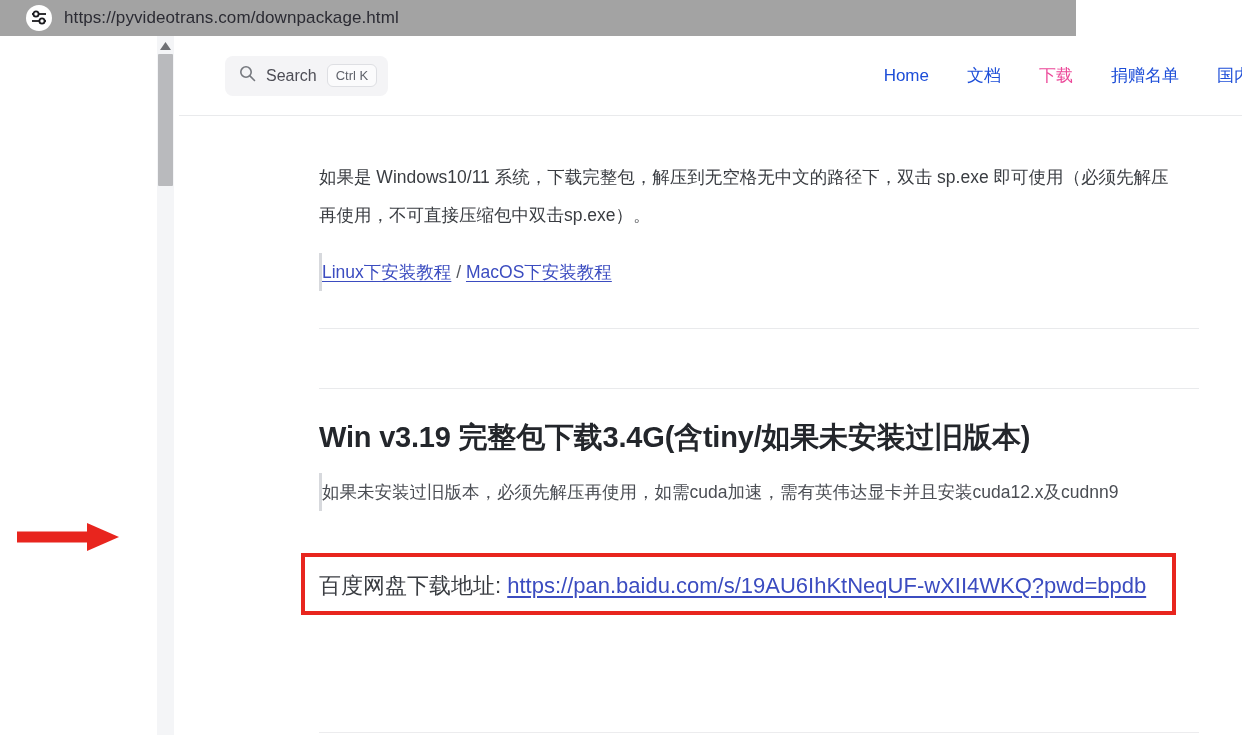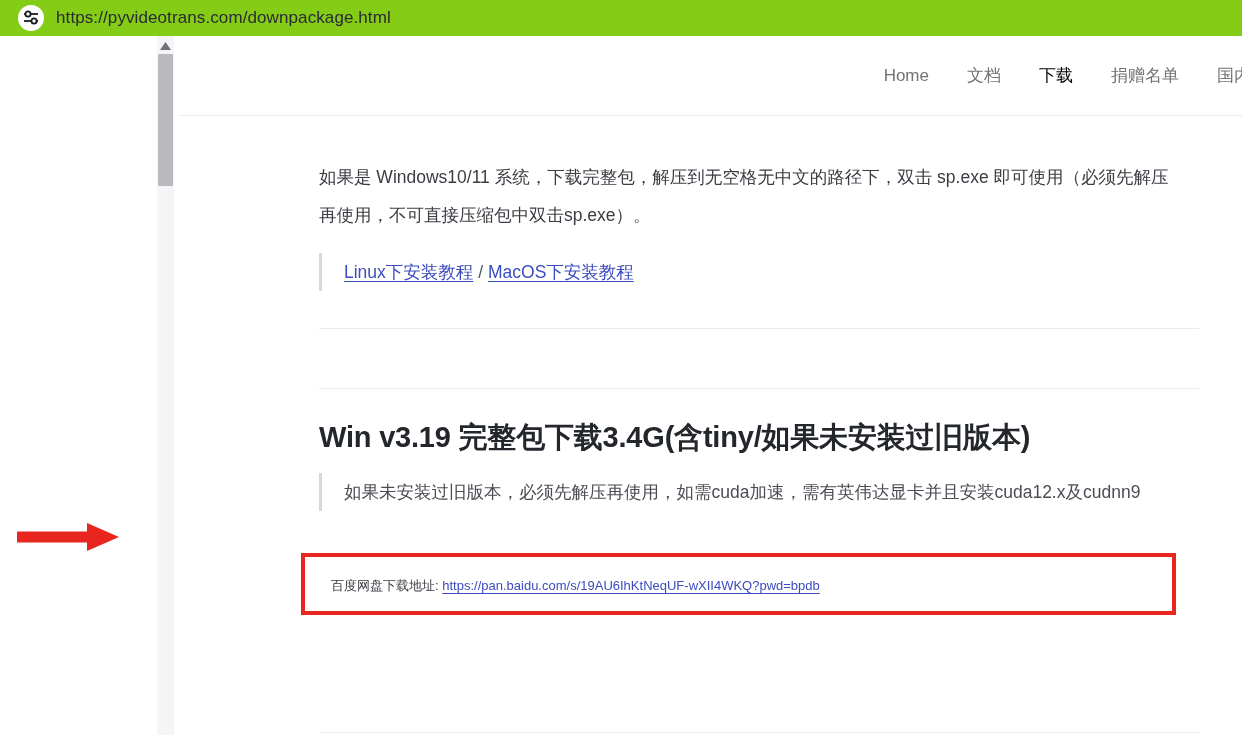--- a/index.html
+++ b/index.html
@@ -6,24 +6,24 @@
   html, body {
     width: 1242px; height: 735px;
     font-family: "Liberation Sans", "DejaVu Sans", sans-serif;
     background: #ffffff;
     overflow: hidden;
   }
 
   
   #browser-bar {
     position: absolute; left: 0; top: 0;
-    width: 1242px; height: 36px;
-    background: #84cc16;
+    width: 1076px; height: 36px;
+    background: #a3a3a3;
     display: flex; align-items: center;
-    padding-left: 18px;
+    padding-left: 26px;
   }
   #favicon-circle {
     width: 26px; height: 26px; border-radius: 50%;
     background: #ffffff;
     display: flex; align-items: center; justify-content: center;
     flex: none;
   }
   #url-text {
     margin-left: 12px;
     font-size: 17px;
@@ -119,45 +119,44 @@
   }
   #nav-links {
     margin-left: auto;
     display: flex; align-items: center;
     gap: 38px;
     padding-right: 0;
     white-space: nowrap;
   }
   .nav-link {
     font-size: 17px;
-    color: #737373;
+    color: #1d4ed8;
     cursor: pointer;
   }
-  .nav-link.active { color: #000000; }
+  .nav-link.active { color: #ec4899; }
   .nav-link.clipped { margin-right: -26px; }
 
   
   #article {
     position: absolute; left: 0; top: 96px;
     width: 974px; height: 619px;
     padding: 0;
   }
   .para {
     position: absolute;
     font-size: 17.5px;
     line-height: 38px;
     color: #3a3d42;
     width: 866px;
     left: 140px;
   }
   .blockquote {
     position: absolute;
     left: 140px;
     border-left: 3px solid #d7d9dd;
-    padding-left: 22px;
     width: 880px;
   }
   .bq-text {
     font-size: 17.5px;
     line-height: 38px;
     color: #4a4d53;
   }
   .link {
     color: #3b4cc0;
     text-decoration: underline;
@@ -184,25 +183,24 @@
   #red-box {
     position: absolute;
     left: 122px; top: 421px;
     width: 875px; height: 62px;
     border: 4px solid #e8251e;
     background: transparent;
   }
   #baidu-line {
     position: absolute;
     left: 140px; top: 440px;
-    font-size: 13px;
+    font-size: 22px;
     line-height: 28px;
     color: #3a3d42;
     white-space: nowrap;
-    margin-left: 12px;
   }
   #hf-line {
     position: absolute;
     left: 140px; top: 496px;
     width: 880px;
     font-size: 17.5px;
     line-height: 36px;
     color: #3a3d42;
   }
 
@@ -241,20 +239,30 @@
     <svg width="13" height="10" viewBox="0 0 13 10" aria-hidden="true">
       <polygon points="6.5,1 12,9 1,9" fill="#6f7175"></polygon>
     </svg>
   </div>
   <div id="scroll-thumb"></div>
 
   <div id="content">
 
     <div id="site-nav">
 
+      <div id="search-box">
+        <span>
+          <svg width="17" height="17" viewBox="0 0 17 17" aria-hidden="true">
+            <circle cx="7" cy="7" r="5.2" fill="none" stroke="#76797f" stroke-width="1.6"></circle>
+            <line x1="10.9" y1="10.9" x2="15.5" y2="15.5" stroke="#76797f" stroke-width="1.6" stroke-linecap="round"></line>
+          </svg>
+        </span>
+        <span id="search-label">Search</span>
+        <span id="search-kbd">Ctrl K</span>
+      </div>
 
       <div id="nav-links">
         <span class="nav-link">Home</span>
         <span class="nav-link">文档</span>
         <span class="nav-link active">下载</span>
         <span class="nav-link">捐赠名单</span>
         <span class="nav-link clipped">国内加</span>
       </div>
     </div>
 

